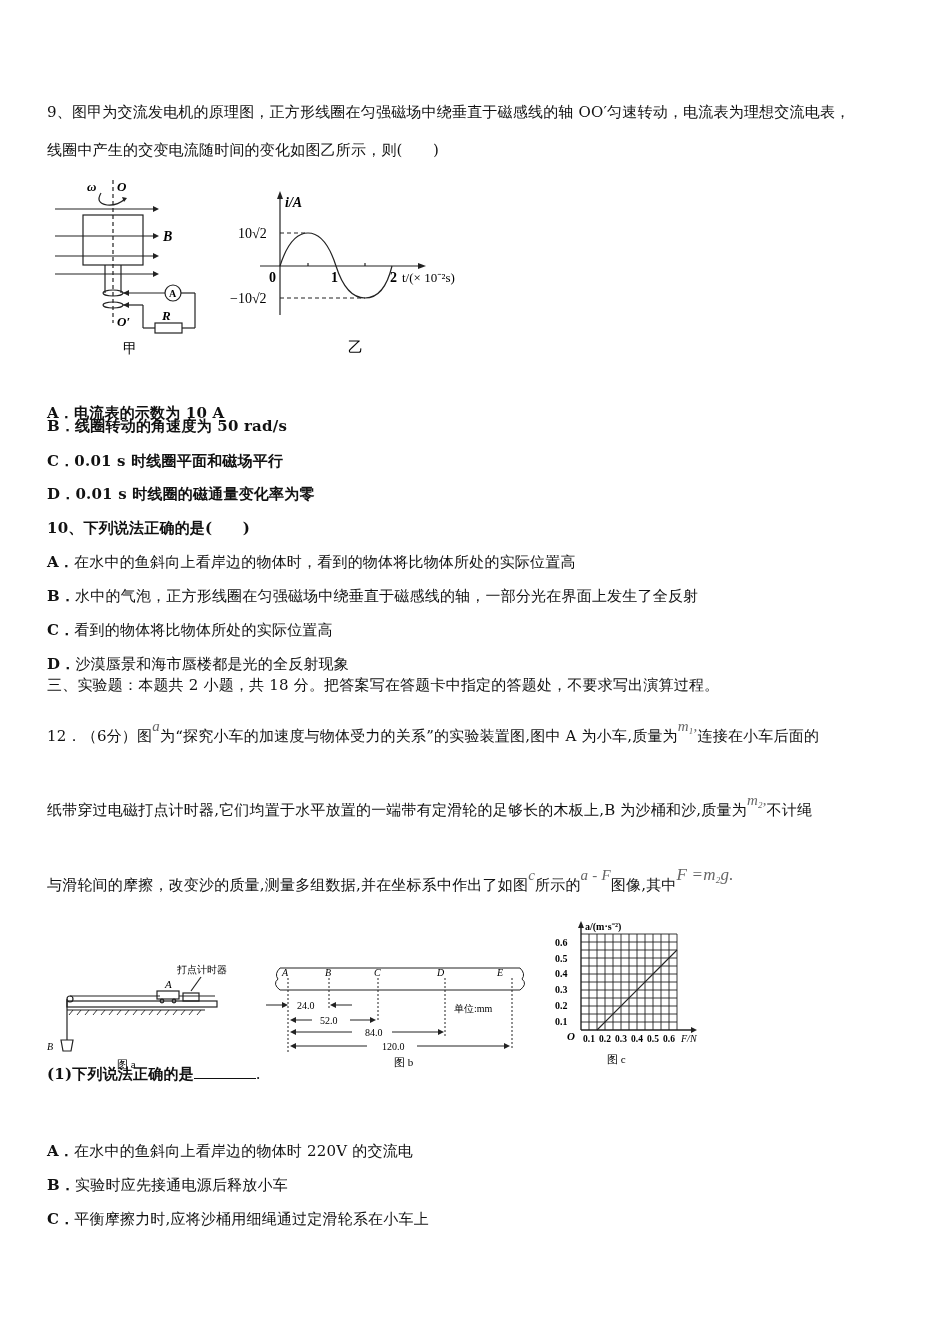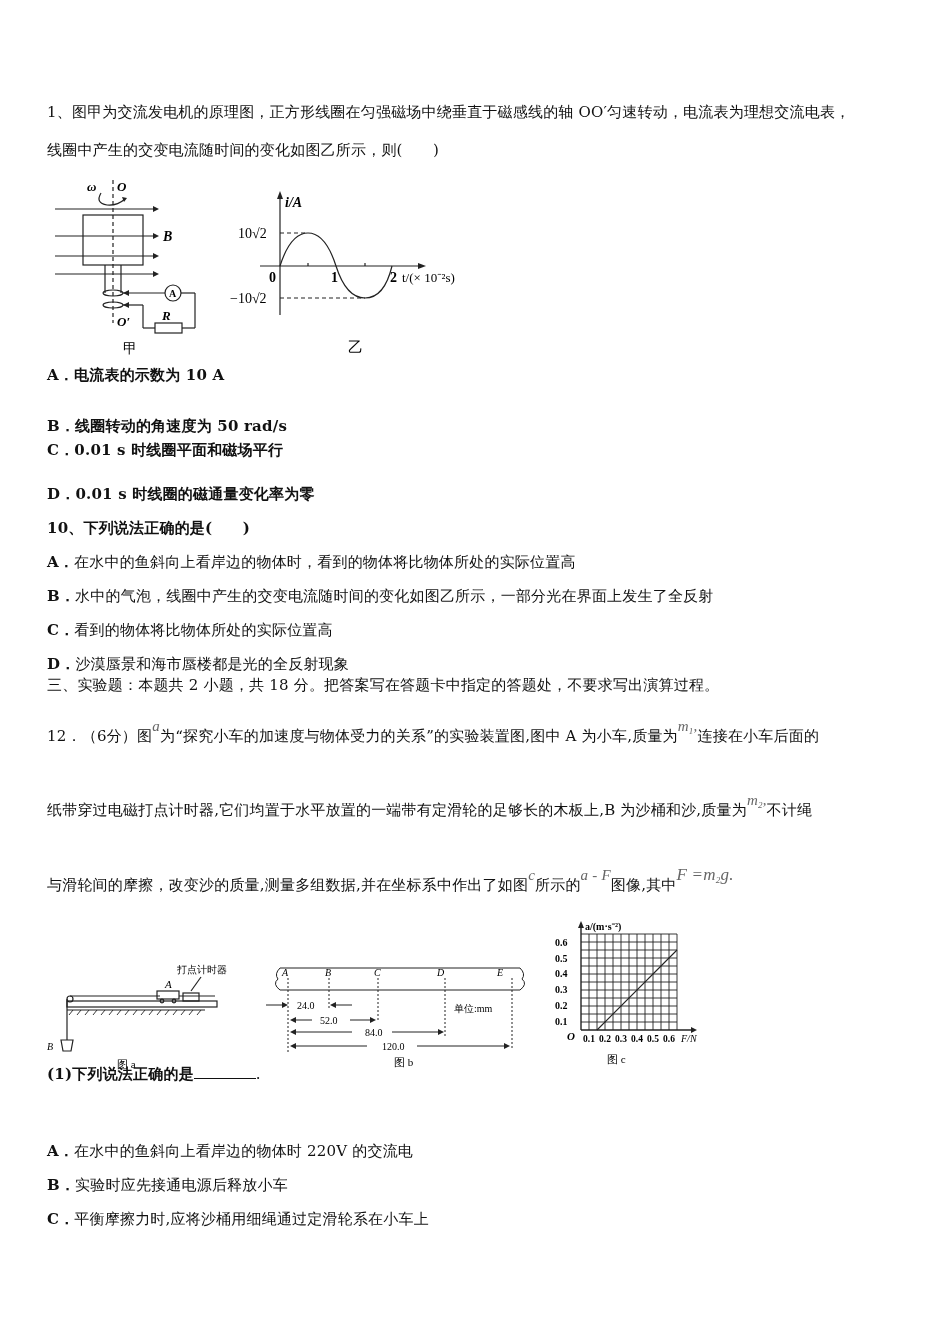--- a/index.html
+++ b/index.html
@@ -11,21 +11,21 @@
   .math { font-family:"Liberation Serif", serif; font-style:italic; color:#666; }
   .sup { position:relative; top:-10px; font-size:15px; }
   .sub { font-size:9px; position:relative; top:3px; }
   svg text { font-family:"Liberation Serif", serif; }
   .fig { position:absolute; }
   .blank { display:inline-block; width:62px; border-bottom:1px solid #111; height:14px; vertical-align:baseline; }
 </style>
 </head>
 <body>
 
-<div class="line" style="top:103px;">1、图甲为交流发电机的原理图，正方形线圈在匀强磁场中绕垂直于磁感线的轴 OO′匀速转动，电流表为理想交流电表，</div>
+<div class="line" style="top:103px;">9、图甲为交流发电机的原理图，正方形线圈在匀强磁场中绕垂直于磁感线的轴 OO′匀速转动，电流表为理想交流电表，</div>
 <div class="line" style="top:141px;">线圈中产生的交变电流随时间的变化如图乙所示，则(　　)</div>
 
 <svg class="fig" style="left:45px; top:175px;" width="165" height="185">
   <g stroke="#222" fill="none" stroke-width="1.2">
 
     <line x1="68" y1="5" x2="68" y2="148" stroke-dasharray="4,3"></line>
 
     <path d="M56,18 Q50,28 62,30 Q72,31 80,24"></path>
 
     <rect x="38" y="40" width="60" height="50"></rect>
@@ -86,28 +86,28 @@
   <text x="65" y="22" font-size="14" font-weight="bold" font-style="italic">i/A</text>
   <text x="18" y="53" font-size="14">10√2</text>
   <text x="10" y="118" font-size="14">−10√2</text>
   <text x="49" y="97" font-size="14" font-weight="bold">0</text>
   <text x="111" y="97" font-size="14" font-weight="bold">1</text>
   <text x="170" y="97" font-size="14" font-weight="bold">2</text>
   <text x="182" y="97" font-size="13">t/(× 10⁻²s)</text>
   <text x="128" y="167" font-size="15">乙</text>
 </svg>
 
-<div class="line" style="top:366px;"><span class="opt-letter">A．</span><span class="bold">电流表的示数为 10 A</span></div>
+<div class="line" style="top:404px;"><span class="opt-letter">A．</span><span class="bold">电流表的示数为 10 A</span></div>
 <div class="line" style="top:417px;"><span class="opt-letter">B．</span><span class="bold">线圈转动的角速度为 50 rad/s</span></div>
-<div class="line" style="top:441px;"><span class="opt-letter">C．</span><span class="bold">0.01 s 时线圈平面和磁场平行</span></div>
+<div class="line" style="top:452px;"><span class="opt-letter">C．</span><span class="bold">0.01 s 时线圈平面和磁场平行</span></div>
 <div class="line" style="top:485px;"><span class="opt-letter">D．</span><span class="bold">0.01 s 时线圈的磁通量变化率为零</span></div>
 
 <div class="line" style="top:519px;font-weight:bold;">10、下列说法正确的是(　　)</div>
 <div class="line" style="top:553px;"><span class="opt-letter">A．</span><span>在水中的鱼斜向上看岸边的物体时，看到的物体将比物体所处的实际位置高</span></div>
-<div class="line" style="top:587px;"><span class="opt-letter">B．</span><span>水中的气泡，线圈中产生的交变电流随时间的变化如图乙所示，一部分光在界面上发生了全反射</span></div>
+<div class="line" style="top:587px;"><span class="opt-letter">B．</span><span>水中的气泡，正方形线圈在匀强磁场中绕垂直于磁感线的轴，一部分光在界面上发生了全反射</span></div>
 <div class="line" style="top:621px;"><span class="opt-letter">C．</span><span>看到的物体将比物体所处的实际位置高</span></div>
 <div class="line" style="top:655px;"><span class="opt-letter">D．</span><span>沙漠蜃景和海市蜃楼都是光的全反射现象</span></div>
 
 <div class="line" style="top:676px;">三、实验题：本题共 2 小题，共 18 分。把答案写在答题卡中指定的答题处，不要求写出演算过程。</div>
 
 <div class="line" style="top:727px;">
   <span>12．（6分）图</span><span class="math sup">a</span><span>为“探究小车的加速度与物体受力的关系”的实验装置图,图中 A 为小车,质量为</span><span class="math sup"><span>m</span><span class="sub">1</span>,</span><span>连接在小车后面的</span>
 </div>
 <div class="line" style="top:801px;">
   <span>纸带穿过电磁打点计时器,它们均置于水平放置的一端带有定滑轮的足够长的木板上,B 为沙桶和沙,质量为</span><span class="math sup"><span>m</span><span class="sub">2</span>,</span><span>不计绳</span>

